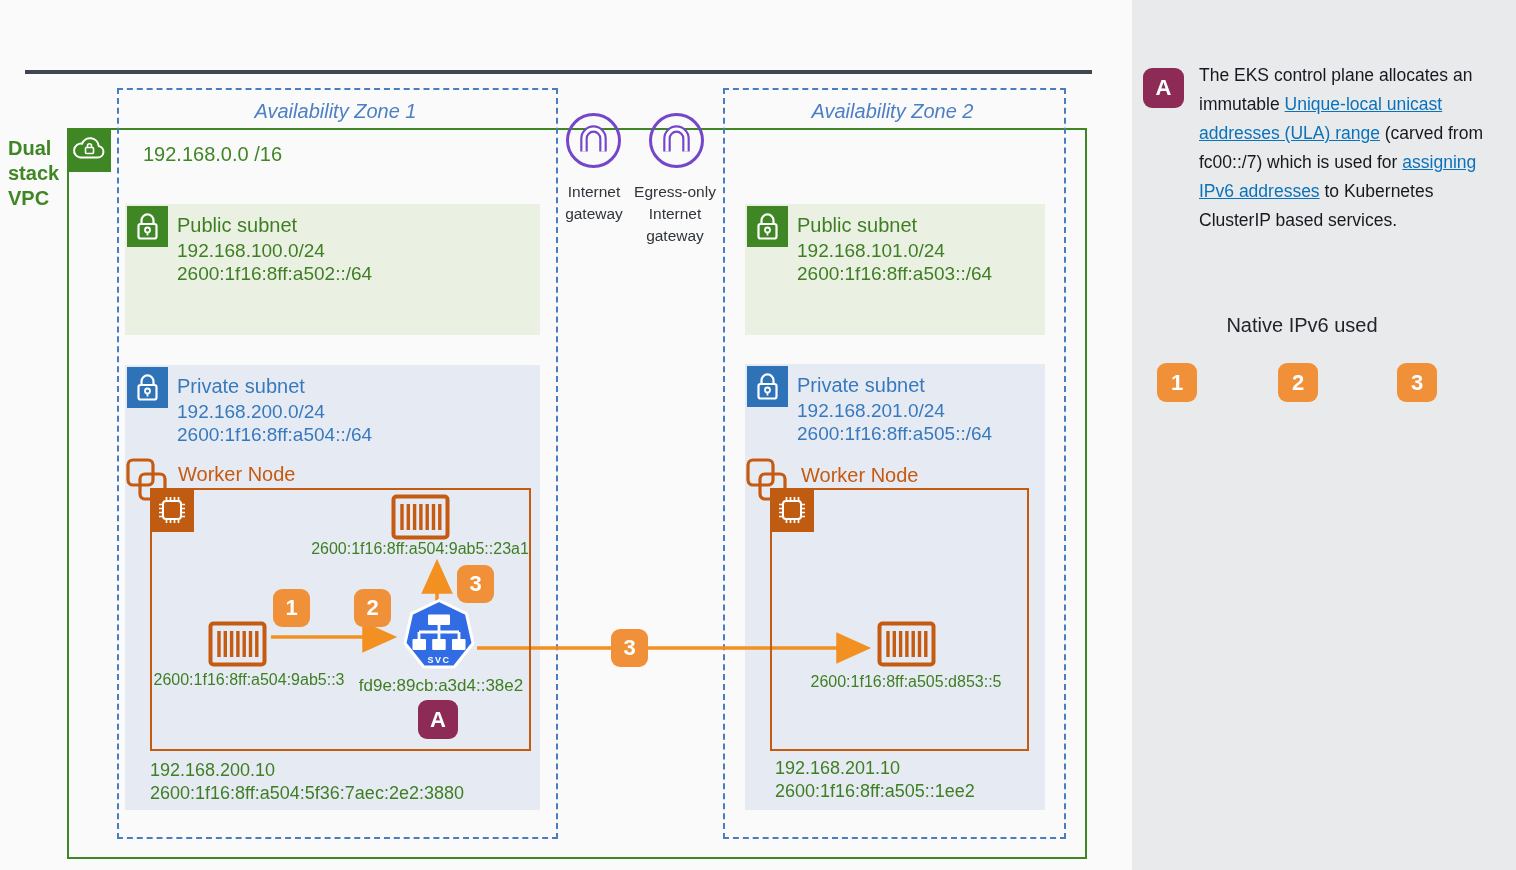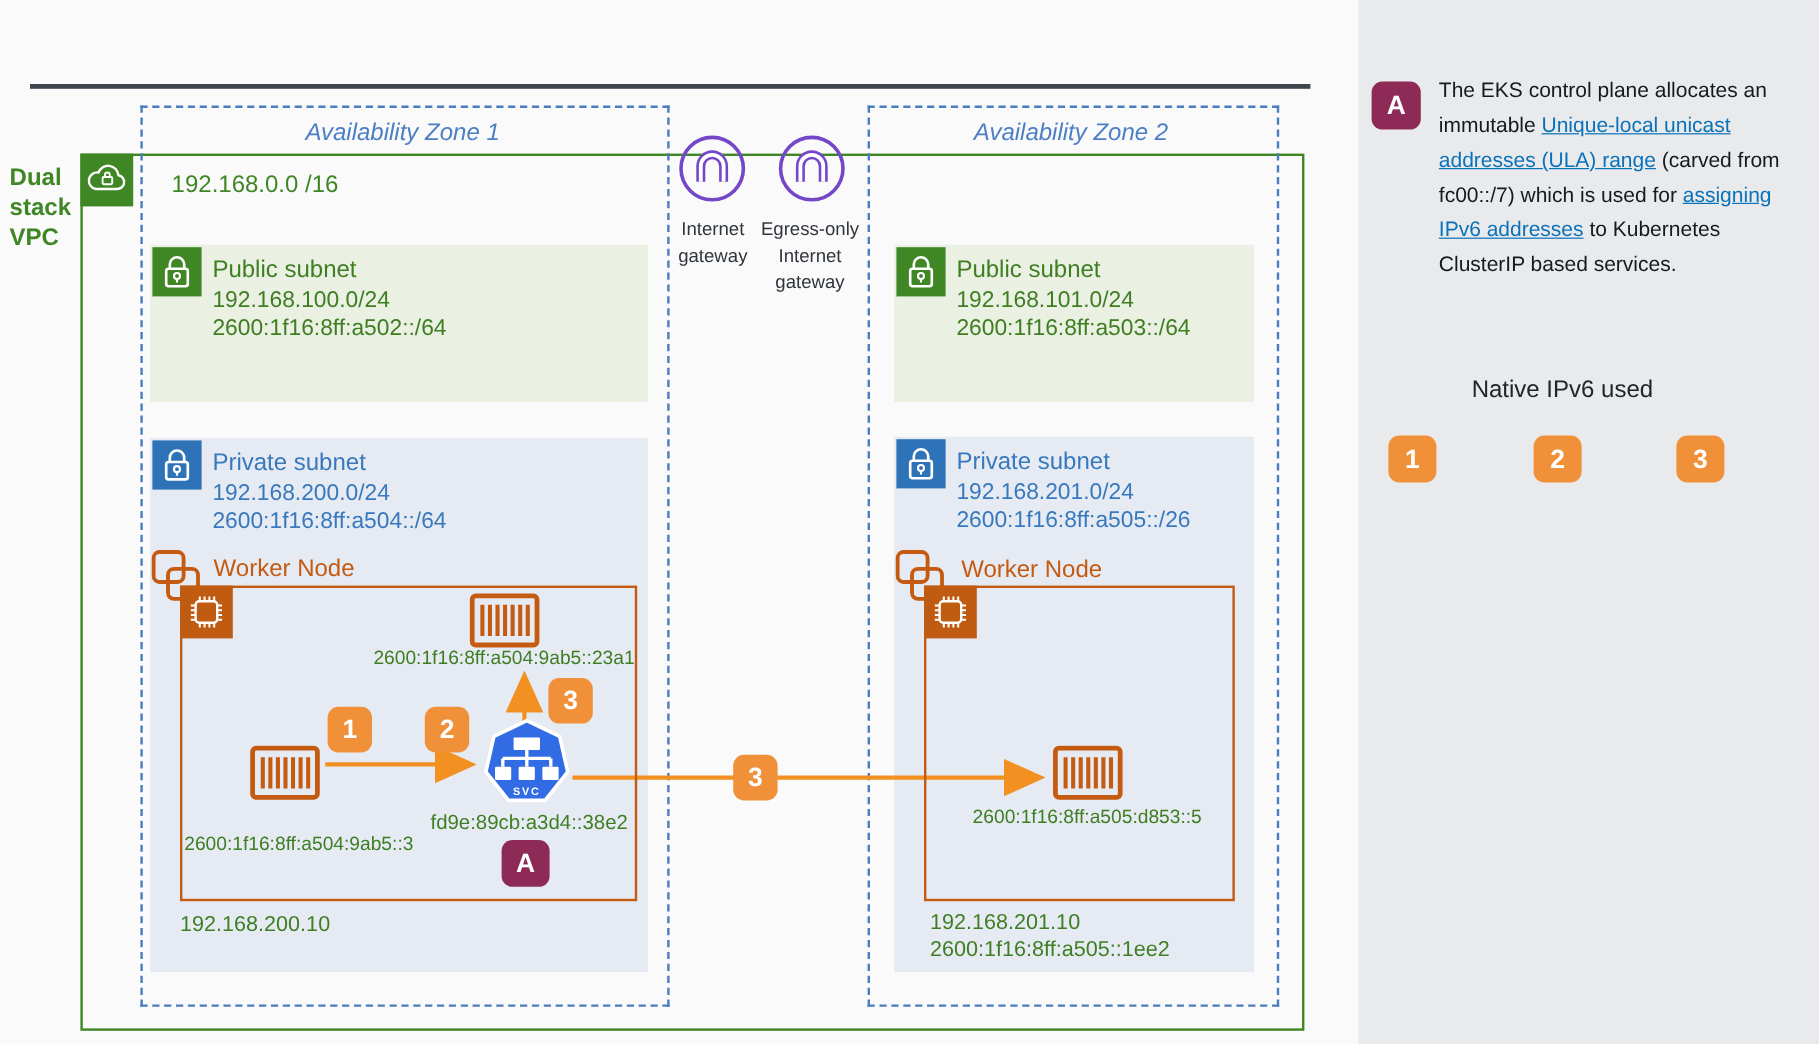--- a/index.html
+++ b/index.html
@@ -60,21 +60,21 @@
   .chip-icon{width:44px;height:44px;background:var(--chip_orange);}
   #az1-chip{left:150px;top:488px;}
   #az2-chip{left:770px;top:488px;}
   #az1-squares{left:126px;top:458px;}
   #az2-squares{left:746px;top:458px;}
   
   .pod-ip{font-size:16px;color:var(--green_text);text-align:center;}
   #pod-top{left:391px;top:494px;}
   #pod-top-ip{left:300px;top:540px;width:240px;}
   #pod-left{left:208px;top:621px;}
-  #pod-left-ip{left:129px;top:671px;width:240px;margin-top:24px;}
+  #pod-left-ip{left:129px;top:671px;width:240px;}
   #pod-az2{left:877px;top:621px;}
   #pod-az2-ip{left:796px;top:673px;width:220px;}
   #svc-icon{left:402px;top:599px;}
   #svc-ip{left:355px;top:676px;width:172px;text-align:center;font-size:17px;color:var(--green_text);}
   .node-ips{font-size:18px;line-height:23px;color:var(--green_text);}
   #az1-node-ips{left:150px;top:759px;}
   #az2-node-ips{left:775px;top:757px;}
   
   .badge{display:flex;align-items:center;justify-content:center;background:var(--badge_orange);
          color:#fff;font-weight:bold;font-size:22px;border-radius:9px;width:37px;height:38px;}
@@ -195,21 +195,21 @@
       <svg width="41" height="41" viewBox="0 0 41 41">
         <path class="st-white" stroke-width="2.2" d="M14.5 18 v-3.6 a6 6 0 0 1 12 0 V18"></path>
         <rect class="st-white" stroke-width="2.2" x="11.5" y="18" width="18" height="14.5" rx="2"></rect>
         <circle class="st-white" stroke-width="1.8" cx="20.5" cy="24" r="2.5"></circle>
         <line class="st-white" stroke-width="1.8" x1="20.5" y1="26.5" x2="20.5" y2="29.5"></line>
       </svg>
     </div>
     <div class="subnet-text">
       <div class="subnet-title">Private subnet</div>
       <div class="subnet-cidr">192.168.201.0/24</div>
-      <div class="subnet-cidr">2600:1f16:8ff:a505::/26</div>
+      <div class="subnet-cidr">2600:1f16:8ff:a505::/64</div>
     </div>
   </div>
 
   <svg class="abs" id="arrow-layer" width="1516" height="870">
     <defs>
       <marker id="ah" markerWidth="11" markerHeight="10" refX="8.5" refY="4.5" orient="auto">
         <path d="M0,0 L10,4.5 L0,9 Z" fill="#F29122"></path>
       </marker>
     </defs>
     <line class="arrow" x1="271" y1="637" x2="392" y2="637"></line>
@@ -256,20 +256,21 @@
   <div class="abs" id="svc-ip">fd9e:89cb:a3d4::38e2</div>
 
   <div class="abs badge" id="badge-1">1</div>
   <div class="abs badge" id="badge-2">2</div>
   <div class="abs badge" id="badge-3-up">3</div>
   <div class="abs badge" id="badge-3-right">3</div>
   <div class="abs badge maroon" id="badge-a-diagram">A</div>
 
   <div class="abs node-ips" id="az1-node-ips">
     <div>192.168.200.10</div>
+    <div>2600:1f16:8ff:a504:5f36:7aec:2e2:3880</div>
   </div>
 
   <svg class="abs" id="az2-squares" width="44" height="46" viewBox="0 0 44 46">
     <rect class="st-orange" stroke-width="3.2" x="2" y="2" width="25" height="25" rx="5"></rect>
     <rect x="14" y="16" width="25" height="25" rx="5" fill="#E6EBF3" class="st-orange" stroke-width="3.2"></rect>
   </svg>
   <div class="abs worker-title" id="az2-worker-title">Worker Node</div>
   <div class="abs node-box" id="az2-node-box"></div>
   <div class="abs chip-icon" id="az2-chip">
     <svg width="44" height="44" viewBox="0 0 44 44">

